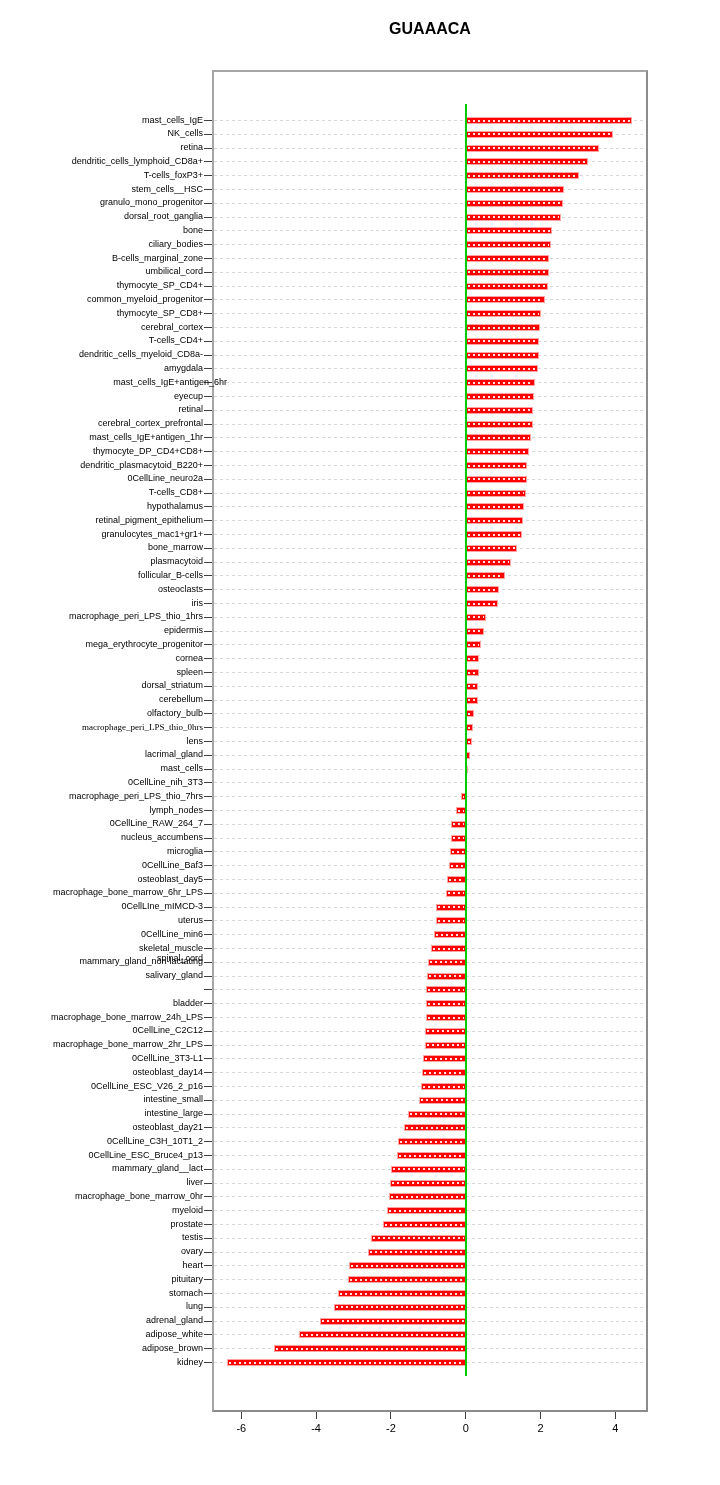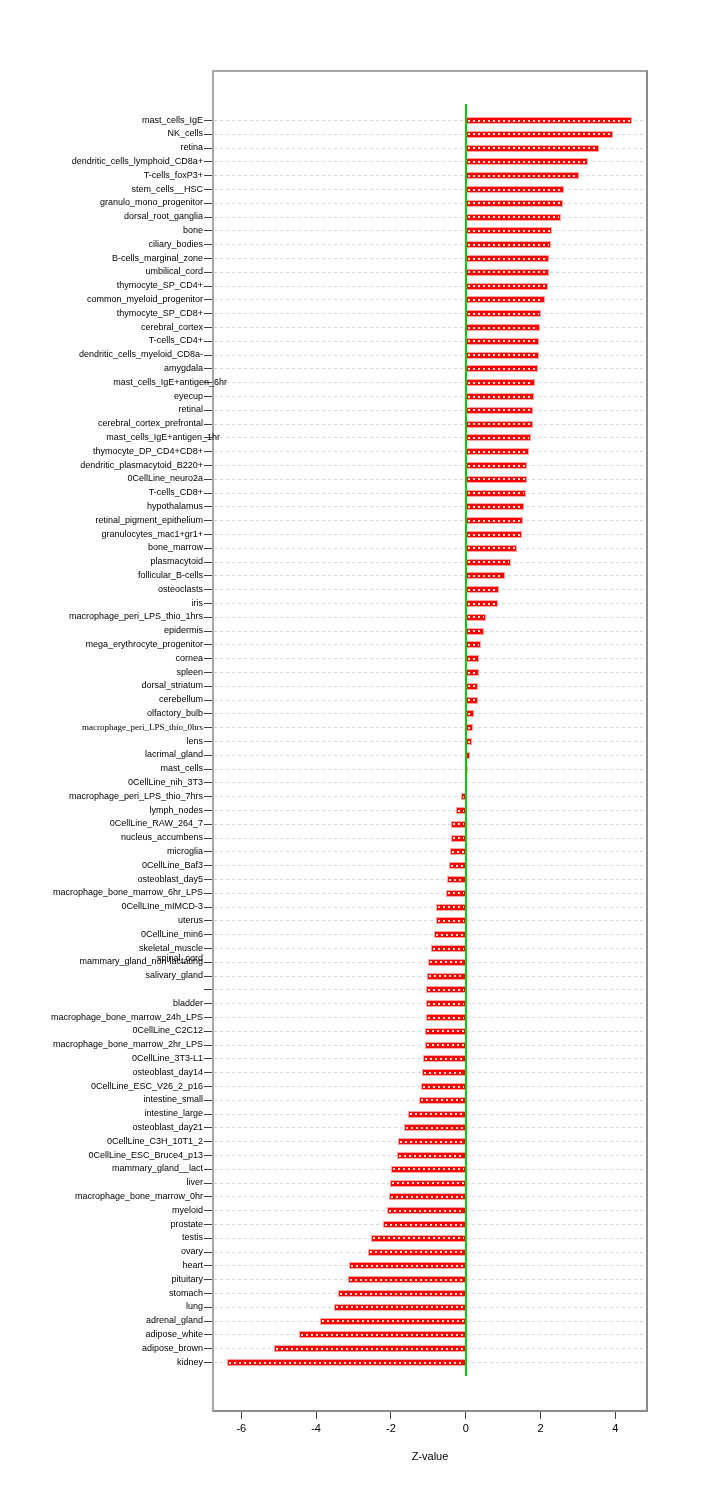--- a/index.html
+++ b/index.html
@@ -23,20 +23,21 @@
   .xtick{position:absolute;width:1px;height:7px;background:#404040;top:1412px;}
   .xtick-label{position:absolute;top:1422px;width:40px;text-align:center;
                font-size:11px;color:#000;}
   #xaxis-title{position:absolute;left:212px;top:1450px;width:436px;text-align:center;
                font-size:11px;color:#000;}
 </style>
 </head>
 <body>
 
 <div id="page">
+  <div id="title">GUAAACA</div>
   <div id="plot-box"></div>
   <div id="rows-layer">
       <div class="gridline" style="left: 214px; width: 432px; top: 120px;"></div>
       <div class="ytick" style="top: 120px;"></div>
       <div class="ylab" style="top: 114.5px;">mast_cells_IgE</div>
       <div class="bar" style="left: 465.7px; width: 166.43px; top: 117px; background: rgb(255, 0, 0);">
         <div class="bar-dash"></div>
       </div>
       <div class="gridline" style="left: 214px; width: 432px; top: 133.8px;"></div>
       <div class="ytick" style="top: 133.8px;"></div>
@@ -165,21 +166,21 @@
         <div class="bar-dash"></div>
       </div>
       <div class="gridline" style="left: 214px; width: 432px; top: 423.6px;"></div>
       <div class="ytick" style="top: 423.6px;"></div>
       <div class="ylab" style="top: 418.1px;">cerebral_cortex_prefrontal</div>
       <div class="bar" style="left: 465.7px; width: 66.946px; top: 420.6px; background: rgb(255, 0, 0);">
         <div class="bar-dash"></div>
       </div>
       <div class="gridline" style="left: 214px; width: 432px; top: 437.4px;"></div>
       <div class="ytick" style="top: 437.4px;"></div>
-      <div class="ylab" style="top: 431.9px; padding-left: 17px;">mast_cells_IgE+antigen_1hr</div>
+      <div class="ylab" style="top: 431.9px;">mast_cells_IgE+antigen_1hr</div>
       <div class="bar" style="left: 465.7px; width: 65.076px; top: 434.4px; background: rgb(255, 0, 0);">
         <div class="bar-dash"></div>
       </div>
       <div class="gridline" style="left: 214px; width: 432px; top: 451.2px;"></div>
       <div class="ytick" style="top: 451.2px;"></div>
       <div class="ylab" style="top: 445.7px;">thymocyte_DP_CD4+CD8+</div>
       <div class="bar" style="left: 465.7px; width: 63.58px; top: 448.2px; background: rgb(255, 0, 0);">
         <div class="bar-dash"></div>
       </div>
       <div class="gridline" style="left: 214px; width: 432px; top: 465px;"></div>
@@ -587,14 +588,13 @@
       <div class="xtick-label" style="left: 296.1px;">-4</div>
       <div class="xtick" style="left: 390.4px;"></div>
       <div class="xtick-label" style="left: 370.9px;">-2</div>
       <div class="xtick" style="left: 465.2px;"></div>
       <div class="xtick-label" style="left: 445.7px;">0</div>
       <div class="xtick" style="left: 540px;"></div>
       <div class="xtick-label" style="left: 520.5px;">2</div>
       <div class="xtick" style="left: 614.8px;"></div>
       <div class="xtick-label" style="left: 595.3px;">4</div>
     </div>
-  <div id="xaxis-title">Z-value</div>
 </div>
 
 </body></html>

